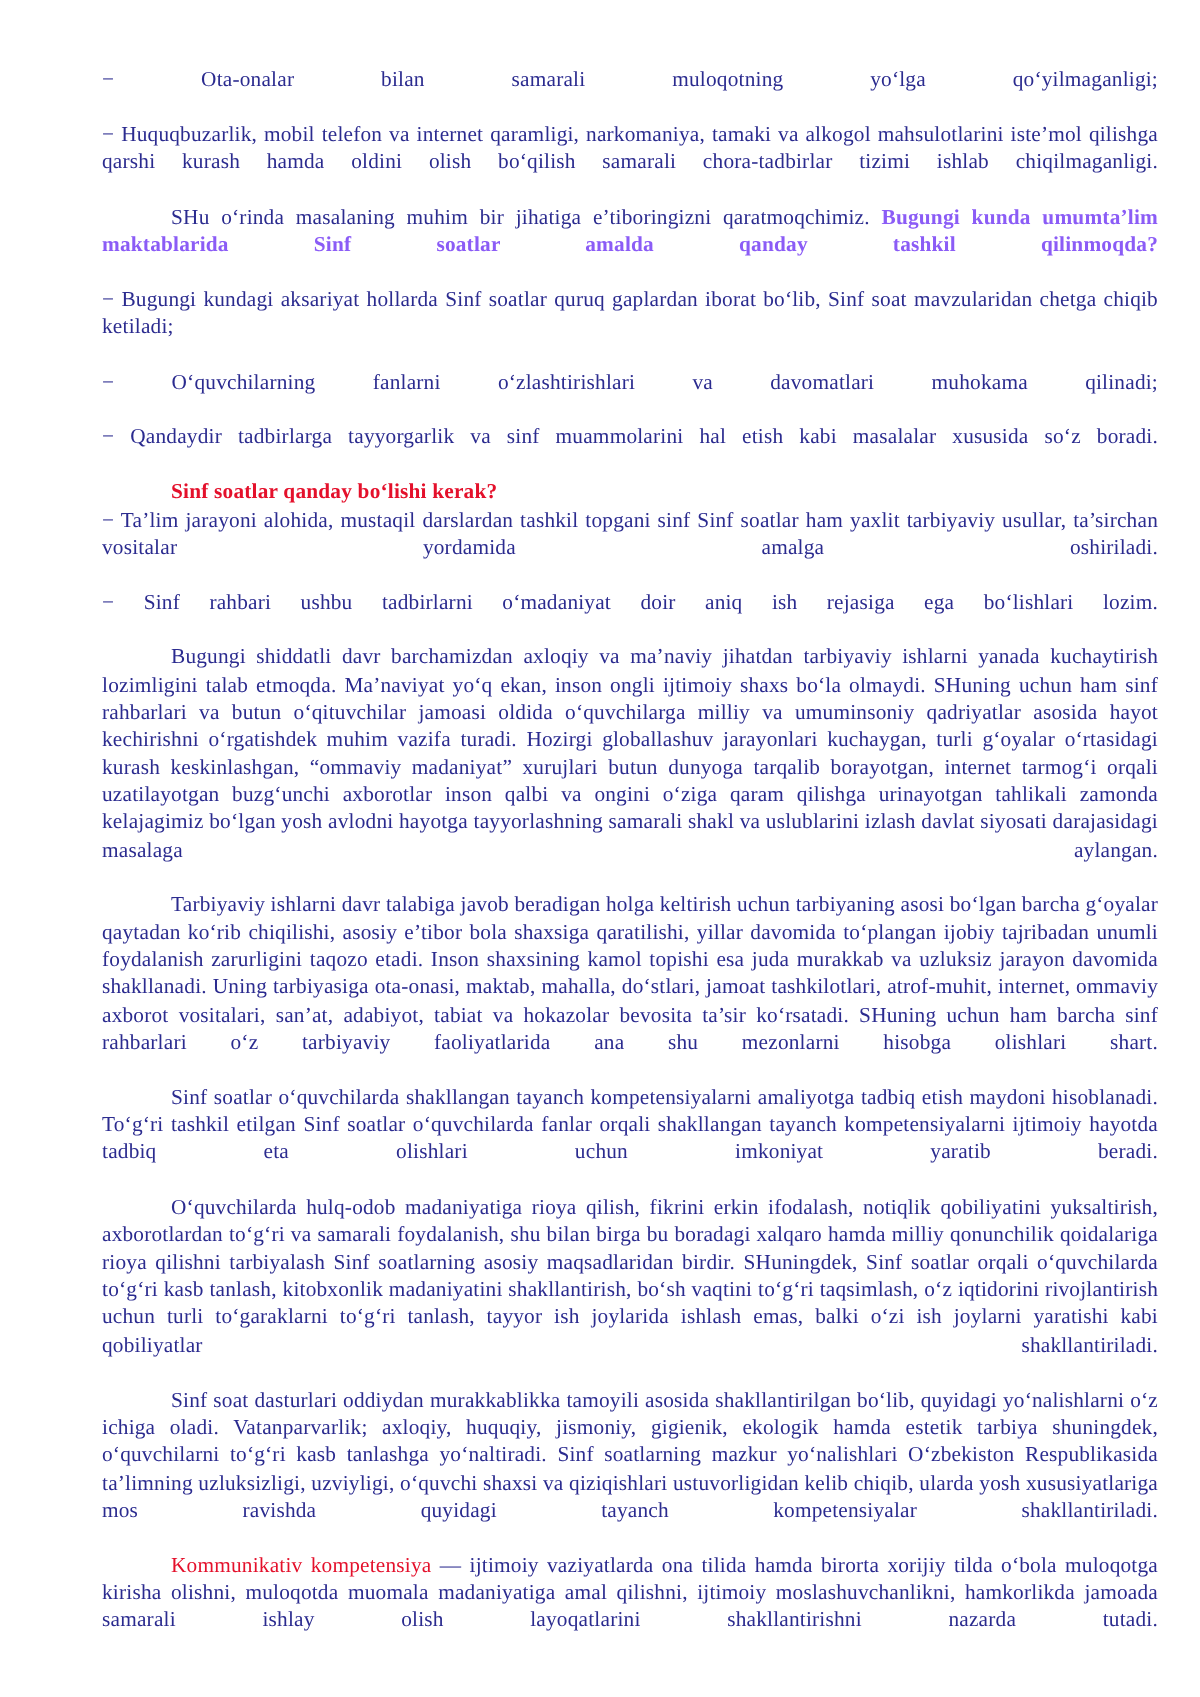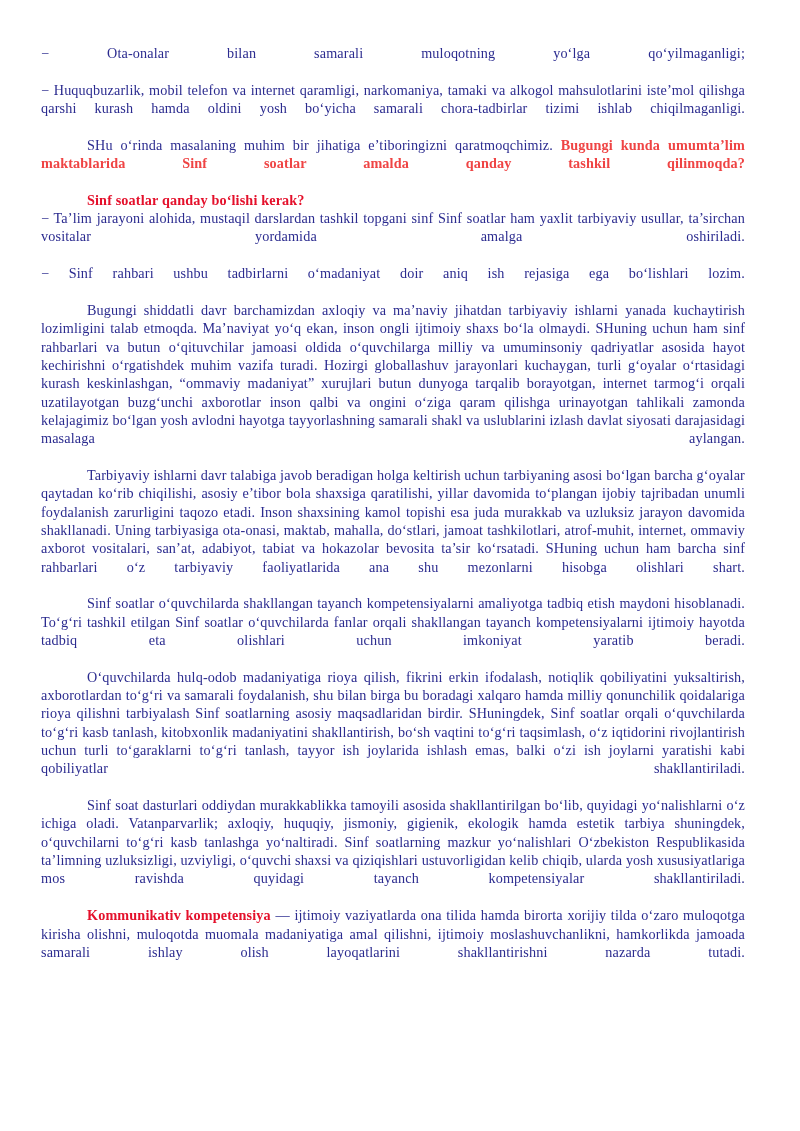--- a/index.html
+++ b/index.html
@@ -12,21 +12,21 @@
     height: 1131px;
     font-family: "Liberation Serif", "DejaVu Serif", serif;
     overflow: hidden;
   }
   .page {
     position: relative;
     width: 800px;
     height: 1131px;
     background: #ffffff;
     box-sizing: border-box;
-    padding: 44px 48px 0 41px;
+    padding: 44px 48px 0 68px;
   }
   .doc-body {
     width: 704px;
     color: #2b2b8f;
     font-size: 14.2px;
     line-height: 18.35px;
     text-align: justify;
     text-justify: inter-word;
     letter-spacing: 0.01em;
   }
@@ -46,71 +46,74 @@
   
   p.just-all {
     text-align: justify;
   }
   p.just-all::after {
     content: "";
     display: inline-block;
     width: 100%;
   }
   .hl {
-    color: #ef4444;
+    color: #8b5cf6;
     font-weight: bold;
   }
   .hl-head {
     color: #e4102b;
     font-weight: bold;
     text-align: right;
   }
   .heading-line {
     text-indent: 46px;
     text-align: left;
   }
   .term {
     color: #e4102b;
-    font-weight: bold;
+    font-weight: normal;
   }
 </style>
 </head>
 <body>
 
 <div class="page">
   <div class="doc-body">
 
     <p class="dash just-all">− Ota-onalar bilan samarali muloqotning yo‘lga qo‘yilmaganligi;</p>
 
-    <p class="dash just-all">− Huquqbuzarlik, mobil telefon va internet qaramligi, narkomaniya, tamaki va alkogol mahsulotlarini iste’mol qilishga  qarshi kurash hamda oldini yosh bo‘yicha samarali chora-tadbirlar tizimi ishlab chiqilmaganligi.</p>
+    <p class="dash just-all">− Huquqbuzarlik, mobil telefon va internet qaramligi, narkomaniya, tamaki va alkogol mahsulotlarini iste’mol qilishga  qarshi kurash hamda oldini olish bo‘qilish samarali chora-tadbirlar tizimi ishlab chiqilmaganligi.</p>
 
     <p class="indent just-all">
       <span>SHu o‘rinda masalaning muhim bir jihatiga e’tiboringizni qaratmoqchimiz. </span><span class="hl">Bugungi kunda umumta’lim maktablarida Sinf soatlar amalda qanday tashkil qilinmoqda?</span>
     </p>
 
+    <p class="dash just-all">−  Bugungi kundagi aksariyat hollarda Sinf soatlar quruq gaplardan iborat bo‘lib, Sinf soat mavzularidan chetga chiqib ketiladi;</p>
 
 
+    <p class="dash just-all">− O‘quvchilarning fanlarni o‘zlashtirishlari va davomatlari muhokama qilinadi;</p>
 
+    <p class="dash just-all">− Qandaydir tadbirlarga  tayyorgarlik va sinf muammolarini hal etish kabi masalalar xususida so‘z boradi.</p>
 
     <p class="heading-line">
       <span class="hl-head">Sinf soatlar qanday bo‘lishi kerak?</span>
     </p>
 
     <p class="dash just-all">−  Ta’lim jarayoni alohida, mustaqil darslardan tashkil topgani sinf Sinf soatlar ham yaxlit tarbiyaviy usullar, ta’sirchan vositalar yordamida amalga oshiriladi.</p>
 
     <p class="dash just-all">− Sinf rahbari ushbu tadbirlarni o‘madaniyat doir aniq ish rejasiga ega bo‘lishlari lozim.</p>
 
     <p class="indent just-all">Bugungi shiddatli davr barchamizdan axloqiy va ma’naviy jihatdan tarbiyaviy ishlarni yanada kuchaytirish lozimligini talab etmoqda. Ma’naviyat yo‘q ekan, inson ongli ijtimoiy shaxs bo‘la olmaydi. SHuning uchun ham sinf rahbarlari va butun o‘qituvchilar jamoasi oldida o‘quvchilarga milliy va umuminsoniy qadriyatlar asosida hayot kechirishni o‘rgatishdek muhim vazifa turadi. Hozirgi globallashuv jarayonlari kuchaygan, turli g‘oyalar o‘rtasidagi kurash keskinlashgan, “ommaviy madaniyat” xurujlari butun dunyoga tarqalib borayotgan, internet tarmog‘i orqali uzatilayotgan buzg‘unchi axborotlar inson qalbi va ongini o‘ziga qaram qilishga urinayotgan tahlikali zamonda kelajagimiz bo‘lgan yosh avlodni hayotga tayyorlashning samarali shakl va uslublarini izlash davlat siyosati darajasidagi masalaga aylangan.</p>
 
     <p class="indent just-all">Tarbiyaviy ishlarni davr talabiga javob beradigan holga keltirish uchun tarbiyaning asosi bo‘lgan barcha g‘oyalar qaytadan ko‘rib chiqilishi, asosiy e’tibor bola shaxsiga qaratilishi, yillar davomida to‘plangan ijobiy tajribadan unumli foydalanish zarurligini taqozo etadi. Inson shaxsining kamol topishi esa juda murakkab va uzluksiz jarayon davomida shakllanadi. Uning tarbiyasiga ota-onasi, maktab, mahalla, do‘stlari, jamoat tashkilotlari, atrof-muhit, internet, ommaviy axborot vositalari, san’at, adabiyot, tabiat va hokazolar bevosita ta’sir ko‘rsatadi. SHuning uchun ham barcha sinf rahbarlari o‘z tarbiyaviy faoliyatlarida ana shu mezonlarni hisobga olishlari shart.</p>
 
     <p class="indent just-all">Sinf soatlar o‘quvchilarda shakllangan tayanch kompetensiyalarni amaliyotga tadbiq etish maydoni hisoblanadi. To‘g‘ri tashkil etilgan Sinf soatlar o‘quvchilarda fanlar orqali shakllangan tayanch kompetensiyalarni ijtimoiy hayotda tadbiq eta olishlari uchun imkoniyat yaratib beradi.</p>
 
     <p class="indent just-all">O‘quvchilarda hulq-odob madaniyatiga rioya qilish, fikrini erkin ifodalash, notiqlik qobiliyatini yuksaltirish, axborotlardan to‘g‘ri va samarali foydalanish, shu bilan birga bu boradagi xalqaro hamda milliy qonunchilik qoidalariga rioya qilishni tarbiyalash Sinf soatlarning asosiy maqsadlaridan birdir. SHuningdek, Sinf soatlar orqali o‘quvchilarda to‘g‘ri kasb tanlash, kitobxonlik madaniyatini shakllantirish, bo‘sh vaqtini to‘g‘ri taqsimlash, o‘z iqtidorini rivojlantirish uchun turli to‘garaklarni to‘g‘ri tanlash, tayyor ish joylarida ishlash emas, balki o‘zi ish joylarni yaratishi kabi qobiliyatlar shakllantiriladi.</p>
 
     <p class="indent just-all">Sinf soat dasturlari oddiydan murakkablikka tamoyili asosida shakllantirilgan bo‘lib, quyidagi yo‘nalishlarni o‘z ichiga oladi. Vatanparvarlik; axloqiy, huquqiy, jismoniy, gigienik, ekologik hamda estetik tarbiya shuningdek, o‘quvchilarni to‘g‘ri kasb tanlashga yo‘naltiradi. Sinf soatlarning mazkur yo‘nalishlari O‘zbekiston Respublikasida ta’limning uzluksizligi, uzviyligi, o‘quvchi shaxsi va qiziqishlari ustuvorligidan kelib chiqib, ularda yosh xususiyatlariga mos ravishda quyidagi tayanch kompetensiyalar shakllantiriladi.</p>
 
     <p class="indent just-all">
-      <span class="term">Kommunikativ kompetensiya</span><span> — </span><span>ijtimoiy vaziyatlarda ona tilida hamda birorta xorijiy tilda o‘zaro muloqotga kirisha olishni, muloqotda muomala madaniyatiga amal qilishni, ijtimoiy moslashuvchanlikni, hamkorlikda jamoada samarali ishlay olish layoqatlarini shakllantirishni nazarda tutadi.</span>
+      <span class="term">Kommunikativ kompetensiya</span><span> — </span><span>ijtimoiy vaziyatlarda ona tilida hamda birorta xorijiy tilda o‘bola muloqotga kirisha olishni, muloqotda muomala madaniyatiga amal qilishni, ijtimoiy moslashuvchanlikni, hamkorlikda jamoada samarali ishlay olish layoqatlarini shakllantirishni nazarda tutadi.</span>
     </p>
 
   </div>
 </div>
 
 </body></html>

